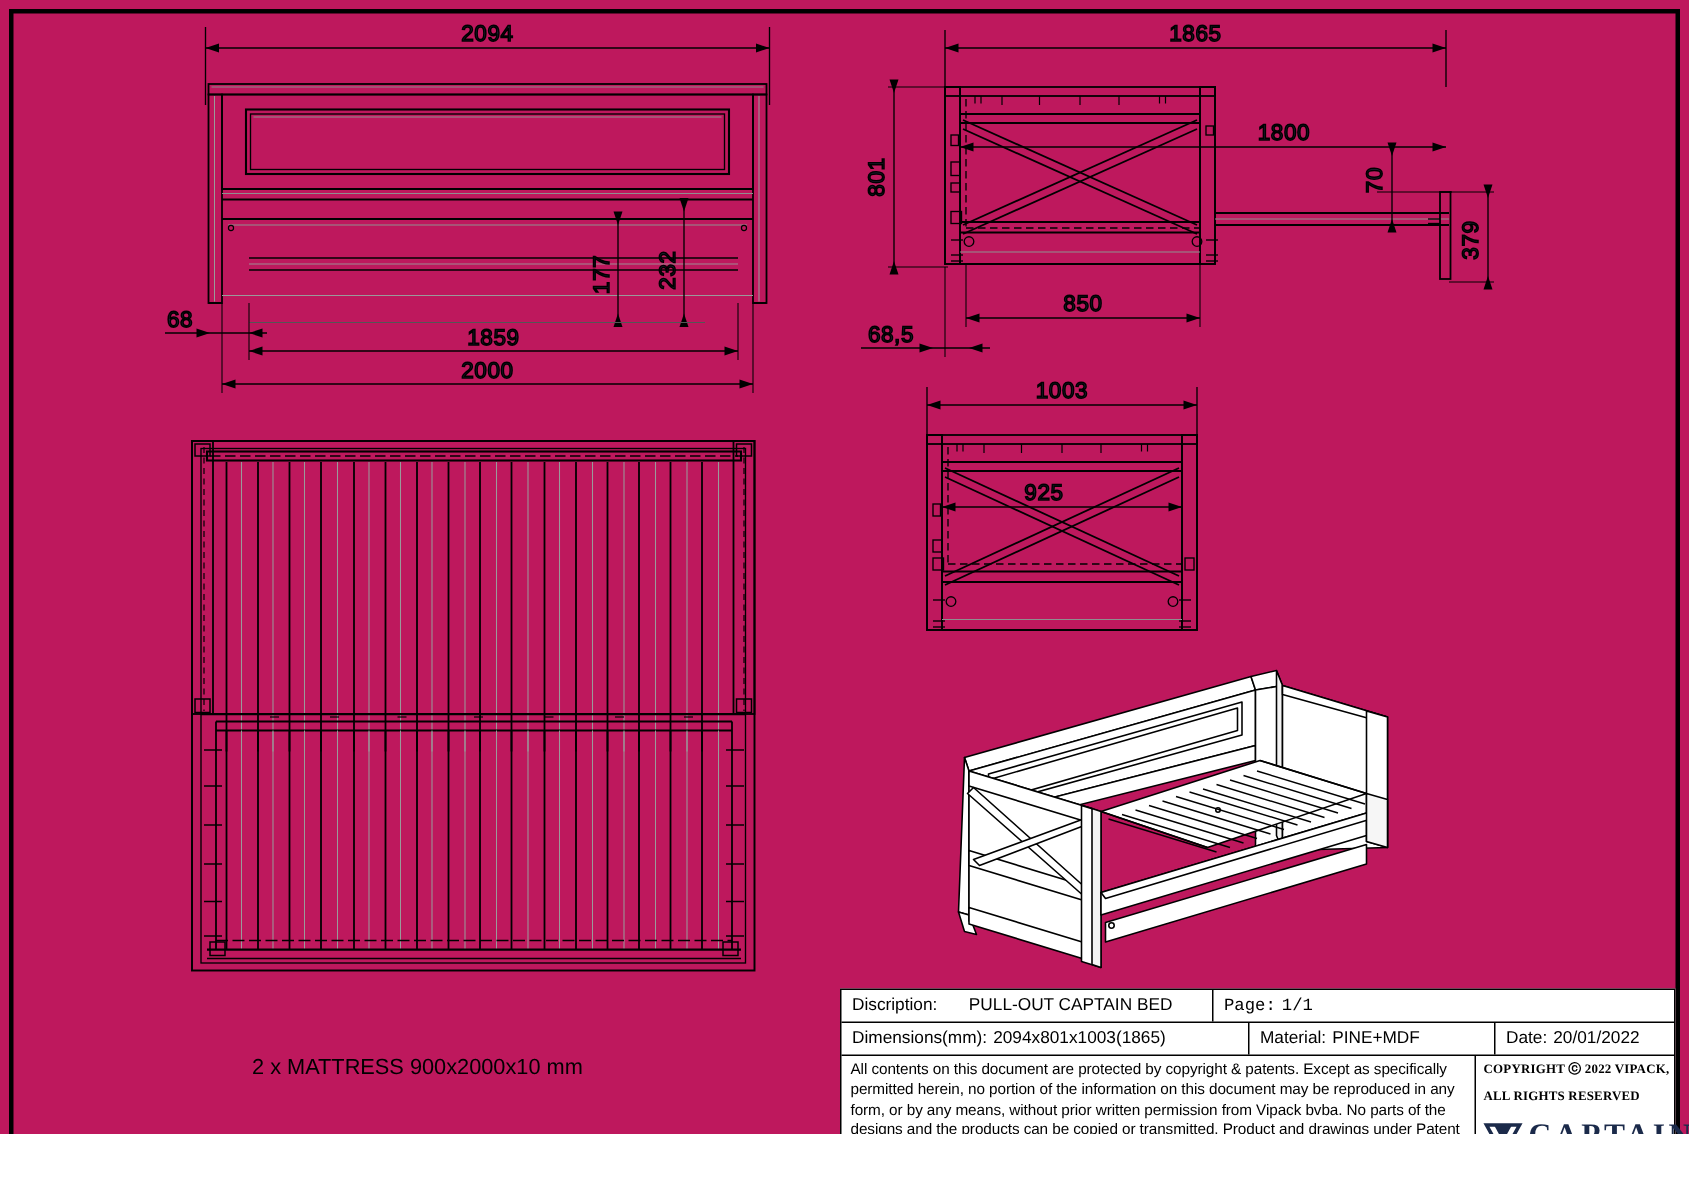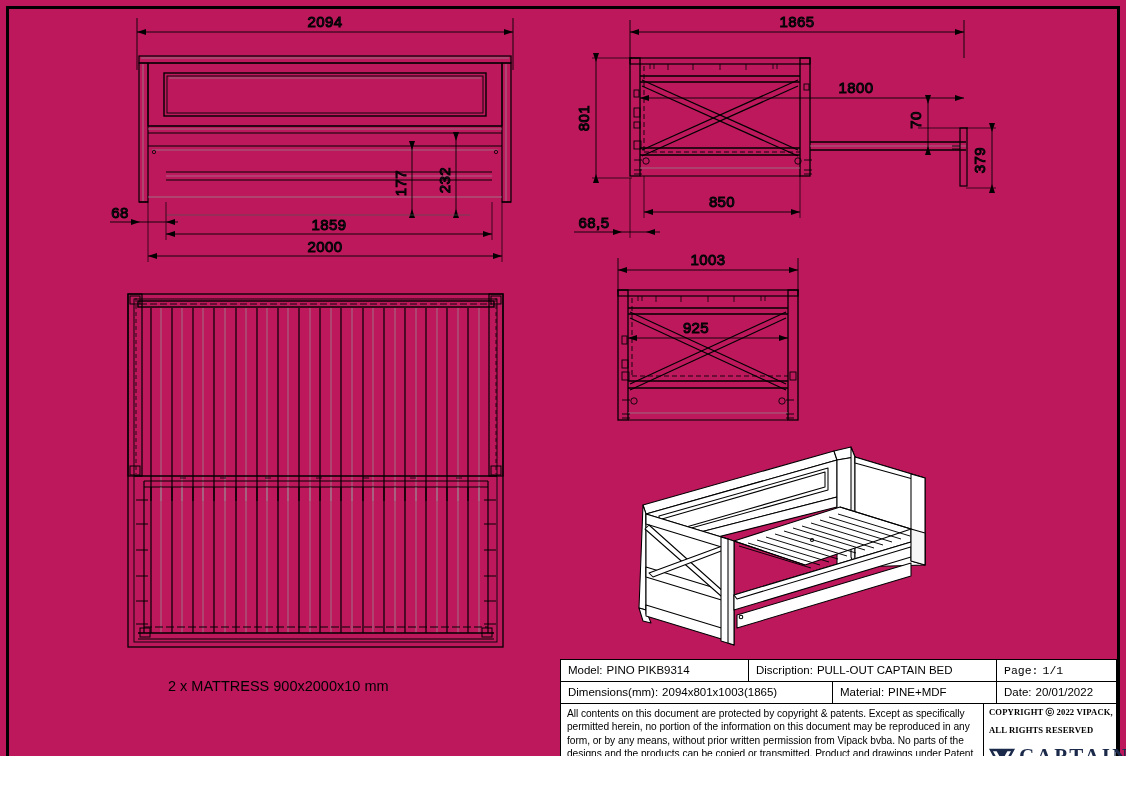--- a/index.html
+++ b/index.html
@@ -110,21 +110,21 @@
   .logo-sub {
     font-size: 5.2px;
     letter-spacing: 3.1px;
     color: #8a8f9c;
     margin-top: 1px;
   }
   
   #mattress-caption {
     position: absolute;
     left: 168px;
-    top: 678px;
+    top: 704px;
     font-size: 14.5px;
     color: #000;
     white-space: nowrap;
   }
 </style>
 </head>
 <body>
 
 <div id="sheet">
 
@@ -638,27 +638,23 @@
 
       </g>
     </svg>
   </div>
 
   <div id="mattress-caption">2 x MATTRESS 900x2000x10 mm</div>
 
   <div id="titleblock">
 
     <div class="tb-row r1">
-      <div class="tb-cell tb-div c-model">
-        <span>Model:</span>
-        <span style="margin-left:4px">PINO PIKB9314</span>
-      </div>
       <div class="tb-cell tb-div c-desc">
         <span>Discription:</span>
-        <span style="margin-left:4px">PULL-OUT CAPTAIN BED</span>
+        <span style="margin-left:21px">PULL-OUT CAPTAIN BED</span>
       </div>
       <div class="tb-cell c-page">
         <span>Page:</span>
         <span style="margin-left:4px">1/1</span>
       </div>
     </div>
 
     <div class="tb-row r2">
       <div class="tb-cell tb-div c-dims">
         <span>Dimensions(mm):</span>

